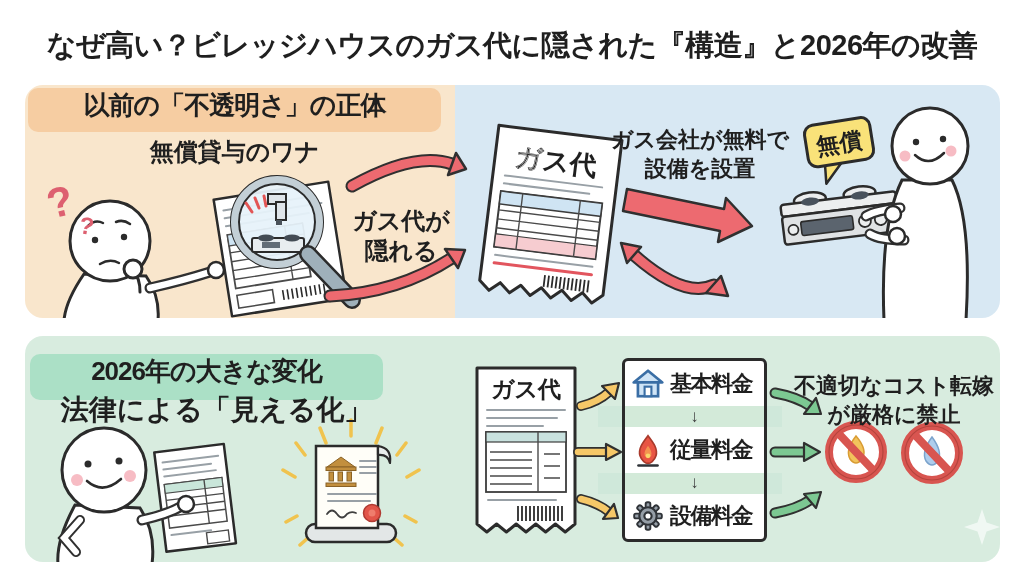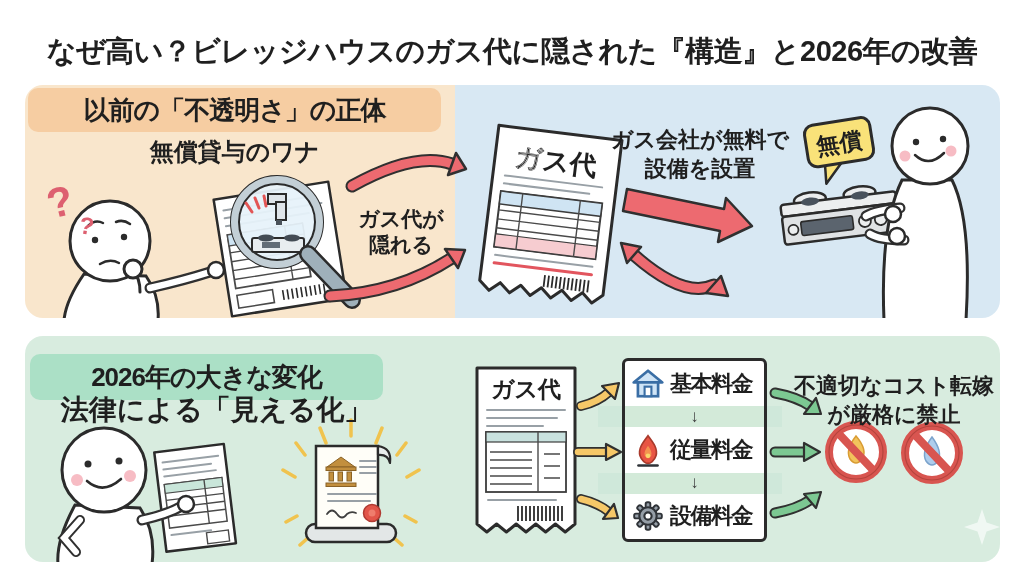--- a/index.html
+++ b/index.html
@@ -1,31 +1,31 @@
 <!DOCTYPE html>
 <html><head>
 <meta charset="utf-8">
 <style>
   html,body{margin:0;padding:0;background:#fff;}
   .stage{position:relative;width:1024px;height:571px;background:#ffffff;overflow:hidden;
          font-family:"Liberation Sans","DejaVu Sans",sans-serif;color:#1f1f1f;}
   .abs{position:absolute;}
-  .ttl{top:32px;left:0;width:1024px;text-align:center;font-size:29px;font-weight:900;letter-spacing:-0.5px;z-index:4;}
+  .ttl{top:26px;left:0;width:1024px;text-align:center;font-size:29px;font-weight:900;letter-spacing:-0.5px;z-index:4;}
   .panel{border-radius:18px;overflow:hidden;z-index:0;display:flex;}
   .panel-top{left:25px;top:85px;width:975px;height:233px;}
   .panel-top .half-l{width:430px;height:100%;background:#f9e6cc;}
   .panel-top .half-r{flex:1;height:100%;background:#d8e8f3;}
   .panel-bottom{left:25px;top:336px;width:975px;height:226px;background:#d8ecdf;}
-  .badge{border-radius:10px;display:flex;align-items:center;justify-content:center;
+  .badge{border-radius:10px;display:flex;justify-content:center;
          font-weight:900;font-size:26px;z-index:3;letter-spacing:-1px;}
   .badge-top{left:28px;top:88px;width:413px;height:44px;background:#f6cda2;}
   .badge-bottom{left:30px;top:354px;width:353px;height:46px;background:#abe0c6;}
   .note{font-weight:900;text-align:center;z-index:3;}
   .sub-top{left:28px;top:136px;width:413px;font-size:24px;}
-  .hidden-note{left:342px;top:206px;width:118px;font-size:21px;line-height:1.25;}
+  .hidden-note{left:342px;top:206px;width:118px;font-size:24px;line-height:1.25;}
   .install-note{left:595px;top:125px;width:210px;font-size:22px;line-height:1.32;}
   .surcharge-note{left:748px;top:244px;width:258px;font-size:22px;line-height:1.38;}
   .sub-bottom{left:40px;top:391px;width:353px;font-size:28px;}
   .ban-note{left:786px;top:349px;width:216px;font-size:22px;line-height:1.3;margin-top:23px;}
   svg.overlay{position:absolute;left:0;top:0;z-index:2;}
   .svgt{font-family:"Liberation Sans","DejaVu Sans",sans-serif;font-weight:900;fill:#1f1f1f;text-anchor:middle;}
   .qmark{font-family:"Liberation Sans","DejaVu Sans",sans-serif;font-weight:900;fill:#dd6070;text-anchor:middle;}
   .paper{fill:#ffffff;stroke:#2b2b2b;stroke-width:3;stroke-linejoin:round;}
   .paper2{fill:#ffffff;stroke:#2b2b2b;stroke-width:2.5;stroke-linejoin:round;}
   .gline{stroke:#98a0a6;stroke-width:2;stroke-linecap:round;fill:none;}

